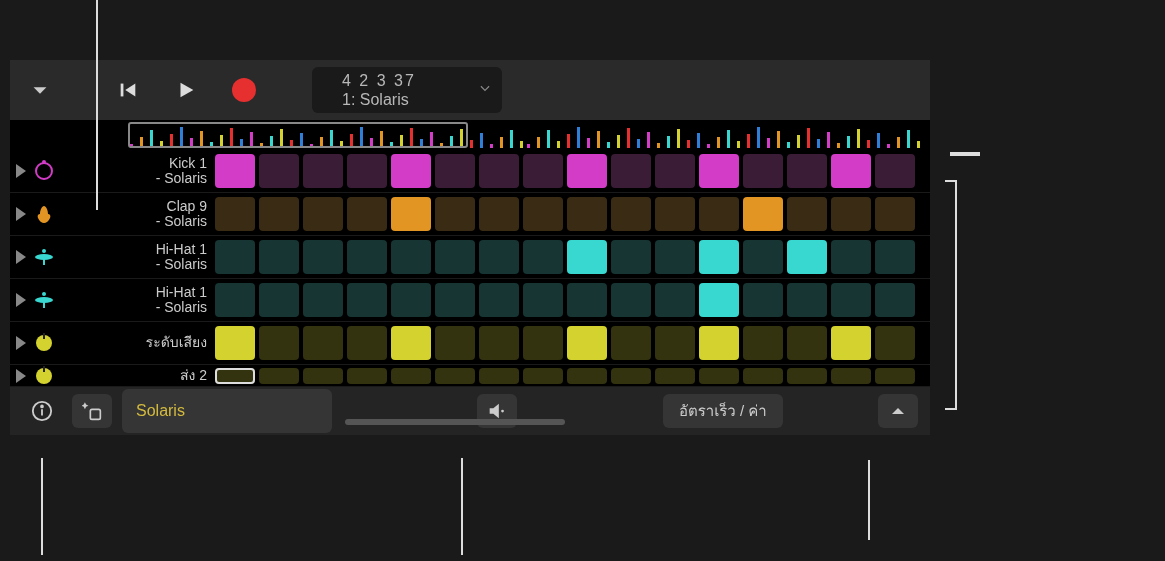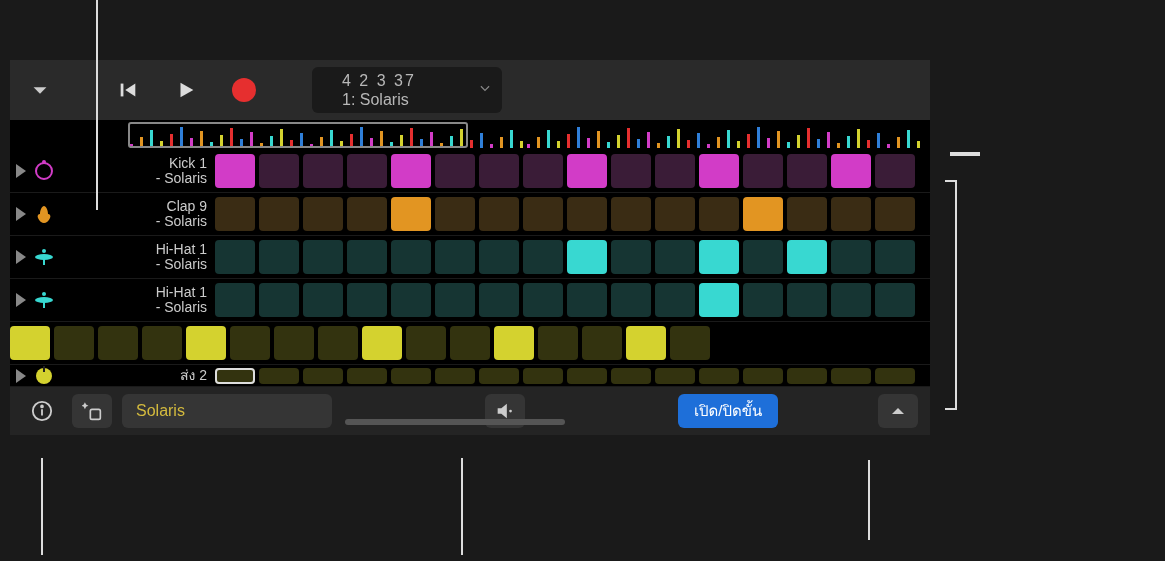--- a/index.html
+++ b/index.html
@@ -135,21 +135,21 @@
   min-width: 40px; height: 34px;
   border-radius: 6px;
   display: flex; align-items: center; justify-content: center;
   background: #353535;
   color: #ccc;
   cursor: pointer;
 }
 .name-field {
   background: #353535;
   border-radius: 6px;
-  height: 34px;
+  height: 44px;
   display: flex; align-items: center;
   padding: 0 14px;
   color: #d4bb3e;
   font-size: 16px;
   min-width: 210px;
 }
 .segmented {
   display: flex;
   border-radius: 6px;
   overflow: hidden;
@@ -421,20 +421,28 @@
           <div class="step" style="background: rgb(22, 53, 51);"></div>
           <div class="step" style="background: rgb(22, 53, 51);"></div>
           <div class="step" style="background: rgb(56, 216, 209);"></div>
           <div class="step" style="background: rgb(22, 53, 51);"></div>
           <div class="step" style="background: rgb(22, 53, 51);"></div>
           <div class="step" style="background: rgb(22, 53, 51);"></div>
           <div class="step" style="background: rgb(22, 53, 51);"></div>
         </div>
       </div>
       <div class="track-row">
+        <div class="track-head">
+          <div class="play-tri"></div>
+          <div class="track-icon"><svg viewBox="0 0 24 24" fill="#d4d22f">
+              <circle cx="12" cy="12" r="8"></circle>
+              <rect x="11" y="2" width="2" height="6" fill="#222"></rect>
+            </svg></div>
+          <div class="track-label">ระดับเสียง</div>
+        </div>
         <div class="steps">
           <div class="step" style="background: rgb(212, 210, 47);"></div>
           <div class="step" style="background: rgb(51, 51, 15);"></div>
           <div class="step" style="background: rgb(51, 51, 15);"></div>
           <div class="step" style="background: rgb(51, 51, 15);"></div>
           <div class="step" style="background: rgb(212, 210, 47);"></div>
           <div class="step" style="background: rgb(51, 51, 15);"></div>
           <div class="step" style="background: rgb(51, 51, 15);"></div>
           <div class="step" style="background: rgb(51, 51, 15);"></div>
           <div class="step" style="background: rgb(212, 210, 47);"></div>
@@ -496,21 +504,21 @@
     </div>
     <div style="flex:0.5"></div>
     <div class="btm-btn">
       <svg width="22" height="22" viewBox="0 0 24 24" fill="#ccc">
           <path d="M4 9v6h4l6 5V4L8 9z"></path>
           <circle cx="18" cy="12" r="1.5"></circle>
         </svg>
     </div>
     <div style="flex:0.5"></div>
     <div class="segmented">
-      <div class="seg active">เปิด/ปิดขั้น</div>
+      <div class="seg">อัตราเร็ว / ค่า</div>
     </div>
     <div style="flex:0.3"></div>
     <div class="btm-btn">
       <svg width="18" height="18" viewBox="0 0 24 24" fill="#ccc">
           <path d="M4 16l8-8 8 8z"></path>
         </svg>
     </div>
   </div>
 
   <div class="scroll-indicator"></div>

